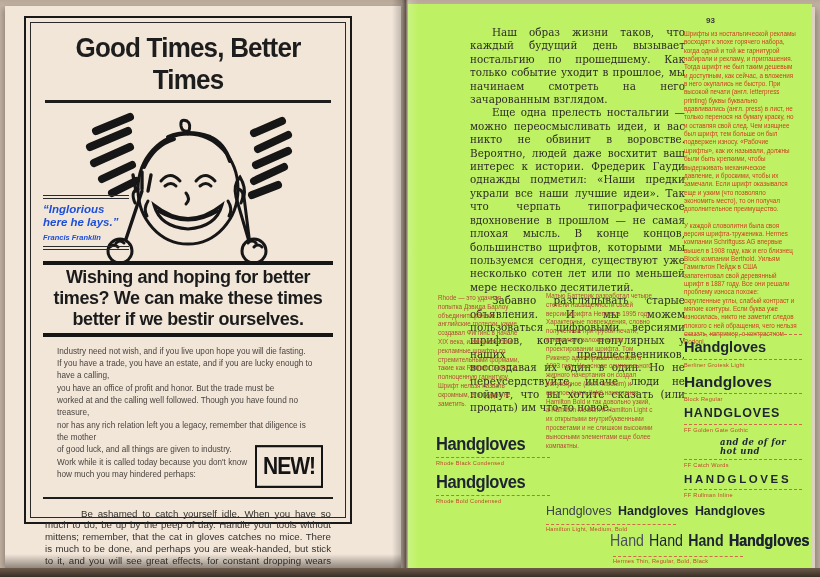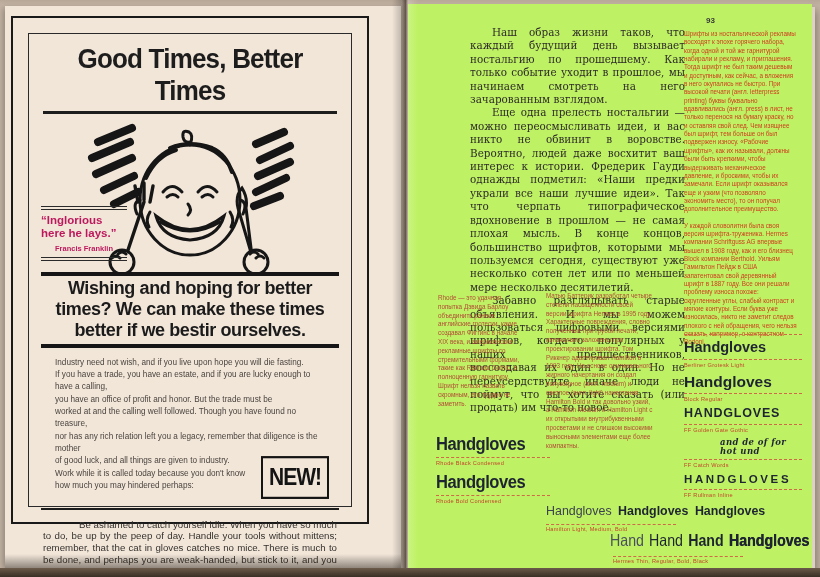--- a/index.html
+++ b/index.html
@@ -14,35 +14,35 @@
 
   
   .page-left{
     position:absolute;left:5px;top:6px;width:396px;height:562px;
     background:#f2e6d9;
     box-shadow:-2px 2px 6px rgba(0,0,0,.25);
   }
   .page-left:after{content:"";position:absolute;left:0;right:0;bottom:0;height:14px;
     background:linear-gradient(rgba(0,0,0,0),rgba(25,18,12,.45));}
   .ad-box{
-    position:absolute;left:6px;top:10px;width:358px;height:508px;
-    border:2.5px solid #191919;padding:15px;box-sizing:border-box;background:#f2e6d9;
+    position:absolute;left:19px;top:10px;width:328px;height:508px;
+    border:2.5px solid #191919;padding:4px;box-sizing:border-box;background:#f2e6d9;
   }
   .ad-inner{border:1px solid #2a2a2a;height:100%;box-sizing:border-box;padding:6px 12px;position:relative;}
   .headline{
     font-size:26px;font-weight:900;letter-spacing:-0.8px;color:#1d1d1d;
     text-align:center;margin-top:4px;transform:scaleY(1.05);
   }
   .headline-rule{height:2.5px;background:#1d1d1d;margin:5px 2px 0;}
   .illo-wrap{position:relative;height:158px;}
   .illo-svg{position:absolute;left:50%;top:2px;transform:translateX(-50%);}
-  .quote-block{position:absolute;left:0px;top:92px;width:86px;color:#be185d;}
+  .quote-block{position:absolute;left:0px;top:92px;width:86px;color:#1d4ed8;font-style:italic;}
   .dbl-rule{border-top:1.5px solid #2a2a2a;border-bottom:1px solid #2a2a2a;height:2px;}
   .quote-text{font-size:11.5px;font-weight:bold;line-height:1.2;margin:4px 0 3px;}
-  .quote-attr{font-size:7.5px;font-weight:bold;margin-bottom:4px;text-align:center;}
+  .quote-attr{font-size:7.5px;font-weight:bold;margin-bottom:4px;}
   .subhead-block{border-top:4px solid #161616;border-bottom:4px solid #161616;padding:4px 0 5px;margin-top:0;}
   .subhead{font-size:18px;font-weight:900;line-height:1.1;letter-spacing:-0.4px;color:#1b1b1b;text-align:center;transform:scaleY(1.04);}
   .intro{position:relative;margin:9px 14px 16px;text-align:left;color:#4a443e;font-size:8.2px;line-height:1.5;}
   .new-badge{
     position:absolute;right:-4px;bottom:-4px;border:2px solid #141414;color:#141414;
     font-size:21px;font-weight:900;letter-spacing:-1px;padding:1px 6px 2px;background:#f2e6d9;
     transform:scaleY(1.1);
   }
   .thin-rule{height:1.5px;background:#1d1d1d;margin:11px 0 9px;}
   .ad-body{margin:0 2px;color:#35322e;font-size:9.7px;line-height:1.21;text-align:justify;font-weight:500;}

